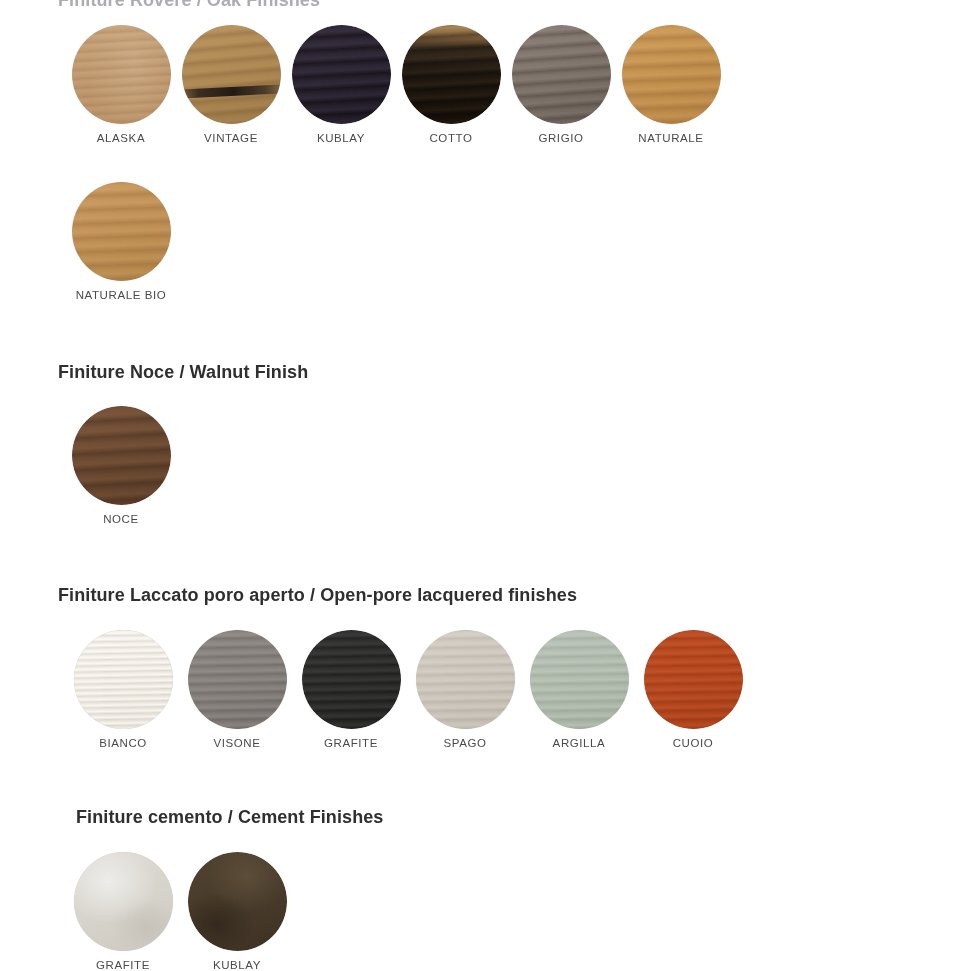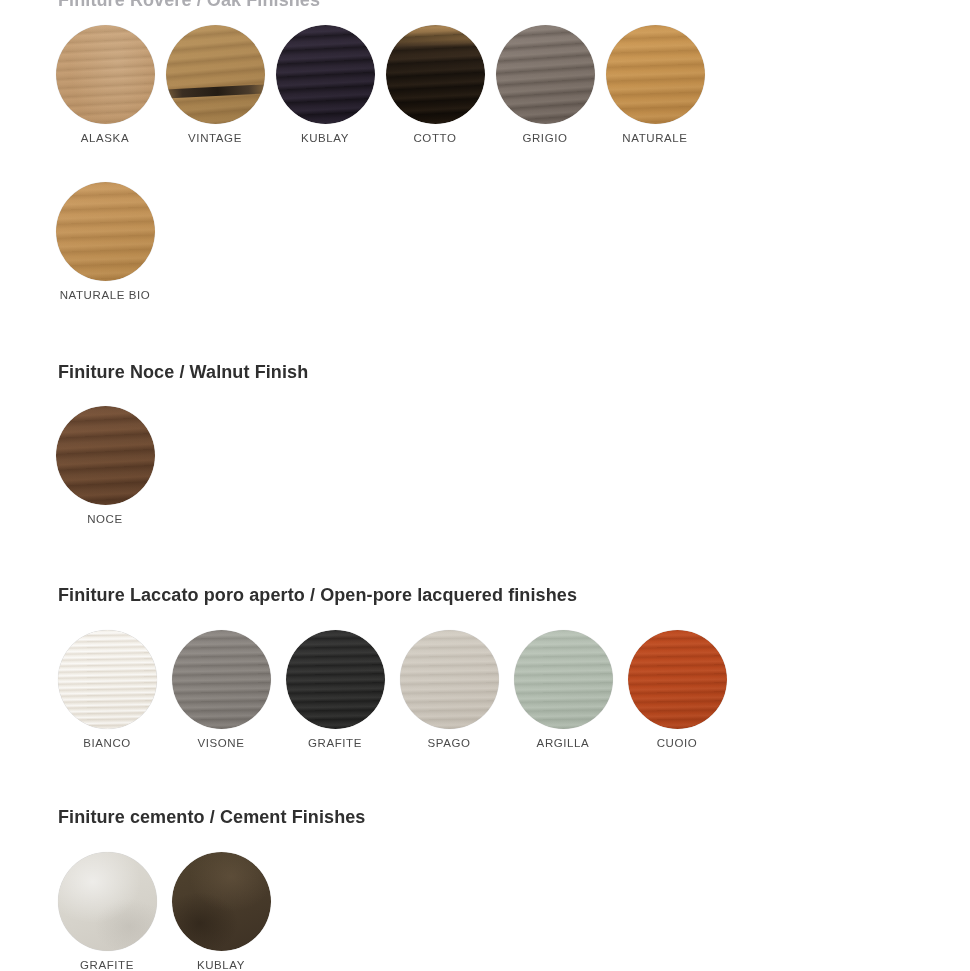--- a/index.html
+++ b/index.html
@@ -34,21 +34,21 @@
     white-space: nowrap;
   }
   .section-heading.clipped {
     color: #6a6a72;
     opacity: 0.55;
   }
 
   
   .swatch-row {
     position: absolute;
-    left: 50px;
+    left: 66px;
     display: flex;
     flex-direction: row;
     align-items: flex-start;
   }
   .swatch {
     width: 109px;
     margin-right: 0px;
     display: flex;
     flex-direction: column;
     align-items: center;
@@ -233,21 +233,21 @@
     <div class="swatch">
       <div class="swatch-disc">
         <div class="grain" style="background:
                repeating-linear-gradient(179deg, rgba(120,40,12,0.3) 0px, rgba(120,40,12,0) 3px, rgba(210,110,70,0.22) 6px, rgba(120,40,12,0.2) 9px),
                linear-gradient(160deg, #c04d22 0%, #b6471e 55%, #a94019 100%);"></div>
       </div>
       <div class="swatch-label">CUOIO</div>
     </div>
   </div>
 
-  <div class="section-heading" style="top:807px;">Finiture cemento / Cement Finishes</div>
+  <div class="section-heading" style="top:807px;margin-left:18px;">Finiture cemento / Cement Finishes</div>
 
   <div class="swatch-row pitch-114 clip-bottom" style="top:852px;">
 
     <div class="swatch">
       <div class="swatch-disc">
         <div class="grain" style="background:
                radial-gradient(ellipse 70% 60% at 35% 30%, rgba(255,255,255,0.55), rgba(0,0,0,0) 70%),
                radial-gradient(ellipse 50% 40% at 72% 75%, rgba(170,166,158,0.3), rgba(0,0,0,0) 70%),
                linear-gradient(160deg, #dedbd4 0%, #d6d3cb 55%, #cdc9c1 100%);"></div>
       </div>

